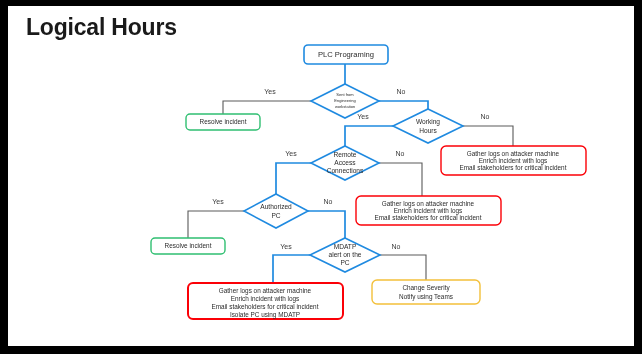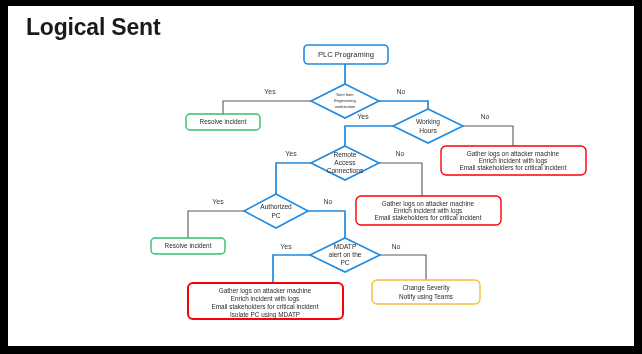--- a/index.html
+++ b/index.html
@@ -62,21 +62,21 @@
   .shape-amber { fill: #ffffff; stroke: #f3c03a; stroke-width: 1.4; }
   .link-blue { stroke: #1f8ae0; stroke-width: 1.7; fill: none; }
   .link-gray { stroke: #5a5a5a; stroke-width: 1.1; fill: none; }
 </style>
 </head>
 <body>
 
 <div id="frame">
   <div id="canvas">
 
-    <div id="slide-title">Logical Sent</div>
+    <div id="slide-title">Logical Hours</div>
 
     <svg id="diagram" width="626" height="340" viewBox="0 0 626 340">
 
       <path class="link-blue" d="M 337 58 L 337 78"></path>
 
       <path class="link-gray" d="M 303 95 L 215 95 L 215 108"></path>
 
       <path class="link-blue" d="M 371 95 L 420 95 L 420 103"></path>
 
       <path class="link-gray" d="M 455 120 L 505 120 L 505 140"></path>

